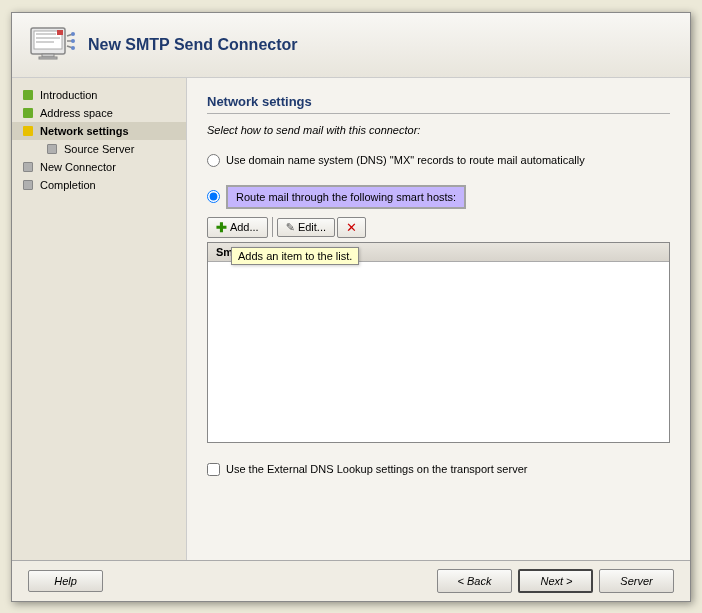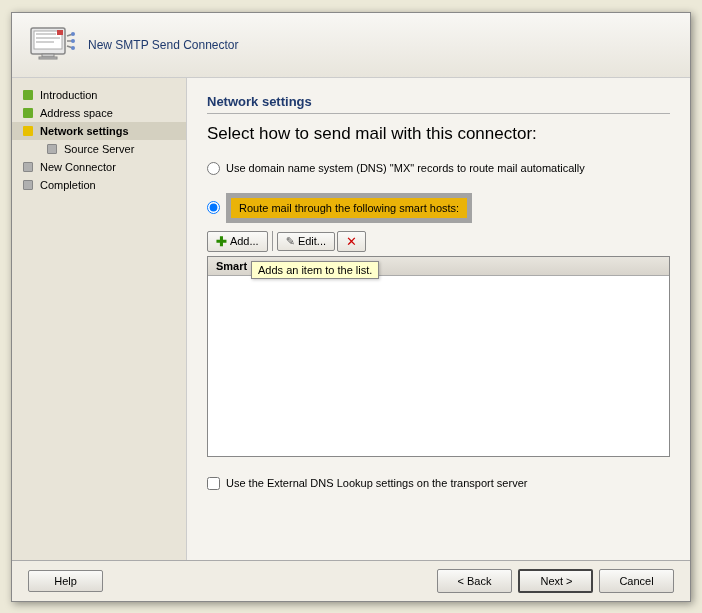--- a/index.html
+++ b/index.html
@@ -33,22 +33,22 @@
       gap: 12px;
     }
     .header-icon {
       width: 48px;
       height: 40px;
       display: flex;
       align-items: center;
       justify-content: center;
     }
     .header-title {
-      font-size: 12px;
-      font-weight: normal;
+      font-size: 16px;
+      font-weight: bold;
       color: #1f3a6e;
     }
     .dialog-body {
       display: flex;
       flex: 1;
       overflow: hidden;
     }
     .sidebar {
       width: 175px;
       background: #e8e4d8;
@@ -109,36 +109,37 @@
     .section-title {
       font-size: 13px;
       font-weight: bold;
       color: #1f3a6e;
       margin-bottom: 10px;
       border-bottom: 1px solid #b0b0b0;
       padding-bottom: 4px;
     }
     .instruction-text {
       margin-bottom: 8px;
-      font-size: 17px;
+      font-size: 11px;
+      font-style: italic;
     }
     .radio-option {
       display: flex;
       align-items: center;
       gap: 6px;
       margin-bottom: 6px;
       font-size: 11px;
       margin-top: 18px;
     }
     .radio-option input[type="radio"] {
       margin: 0;
     }
     .route-option-box {
-      border: 5px solid #a3a3a3;
-      background: #eab308;
+      border: 2px solid #a3a3a3;
+      background: #c4b5fd;
       padding: 4px 8px;
       display: inline-flex;
       align-items: flex-start;
       gap: 6px;
     }
     .toolbar {
       display: flex;
       align-items: center;
       gap: 2px;
       margin: 8px 0 4px 0;
@@ -229,20 +230,21 @@
     .footer-btn {
       padding: 4px 18px;
       border: 1px solid #888;
       background: linear-gradient(to bottom, #fafaf8, #e0ddd6);
       cursor: pointer;
       font-size: 11px;
       font-family: 'Tahoma', sans-serif;
       min-width: 75px;
       text-align: center;
       border-radius: 2px;
+      font-style: italic;
     }
     .footer-btn.primary {
       border: 2px solid #444;
       padding-left: 20px;
     }
   </style>
 </head>
 <body>
 
 <div class="dialog">
@@ -348,21 +350,21 @@
           <div class="toolbar-separator"></div>
           <button class="toolbar-btn">
             <span class="toolbar-btn-icon-edit">✎</span>
             <span>Edit...</span>
           </button>
           <button class="toolbar-btn">
             <span class="toolbar-btn-icon-delete">✕</span>
           </button>
         </div>
 
-        <div class="tooltip" style="position:absolute; top:30px; left:44px;">Adds an item to the list.</div>
+        <div class="tooltip" style="position:absolute; top:30px; left:24px;">Adds an item to the list.</div>
       </div>
 
       <div class="list-container">
         <div class="list-header">Smart h...</div>
         <div class="list-body"></div>
       </div>
 
       <div class="checkbox-area">
         <input type="checkbox" id="ext-dns" style="">
         <label for="ext-dns">Use the External DNS Lookup settings on the transport server</label>
@@ -370,16 +372,16 @@
     </div>
   </div>
 
   <div class="dialog-footer">
     <div class="footer-left">
       <button class="footer-btn">Help</button>
     </div>
     <div class="footer-right">
       <button class="footer-btn">&lt; Back</button>
       <button class="footer-btn primary">Next &gt;</button>
-      <button class="footer-btn">Cancel</button>
+      <button class="footer-btn">Server</button>
     </div>
   </div>
 </div>
 
 </body></html>

